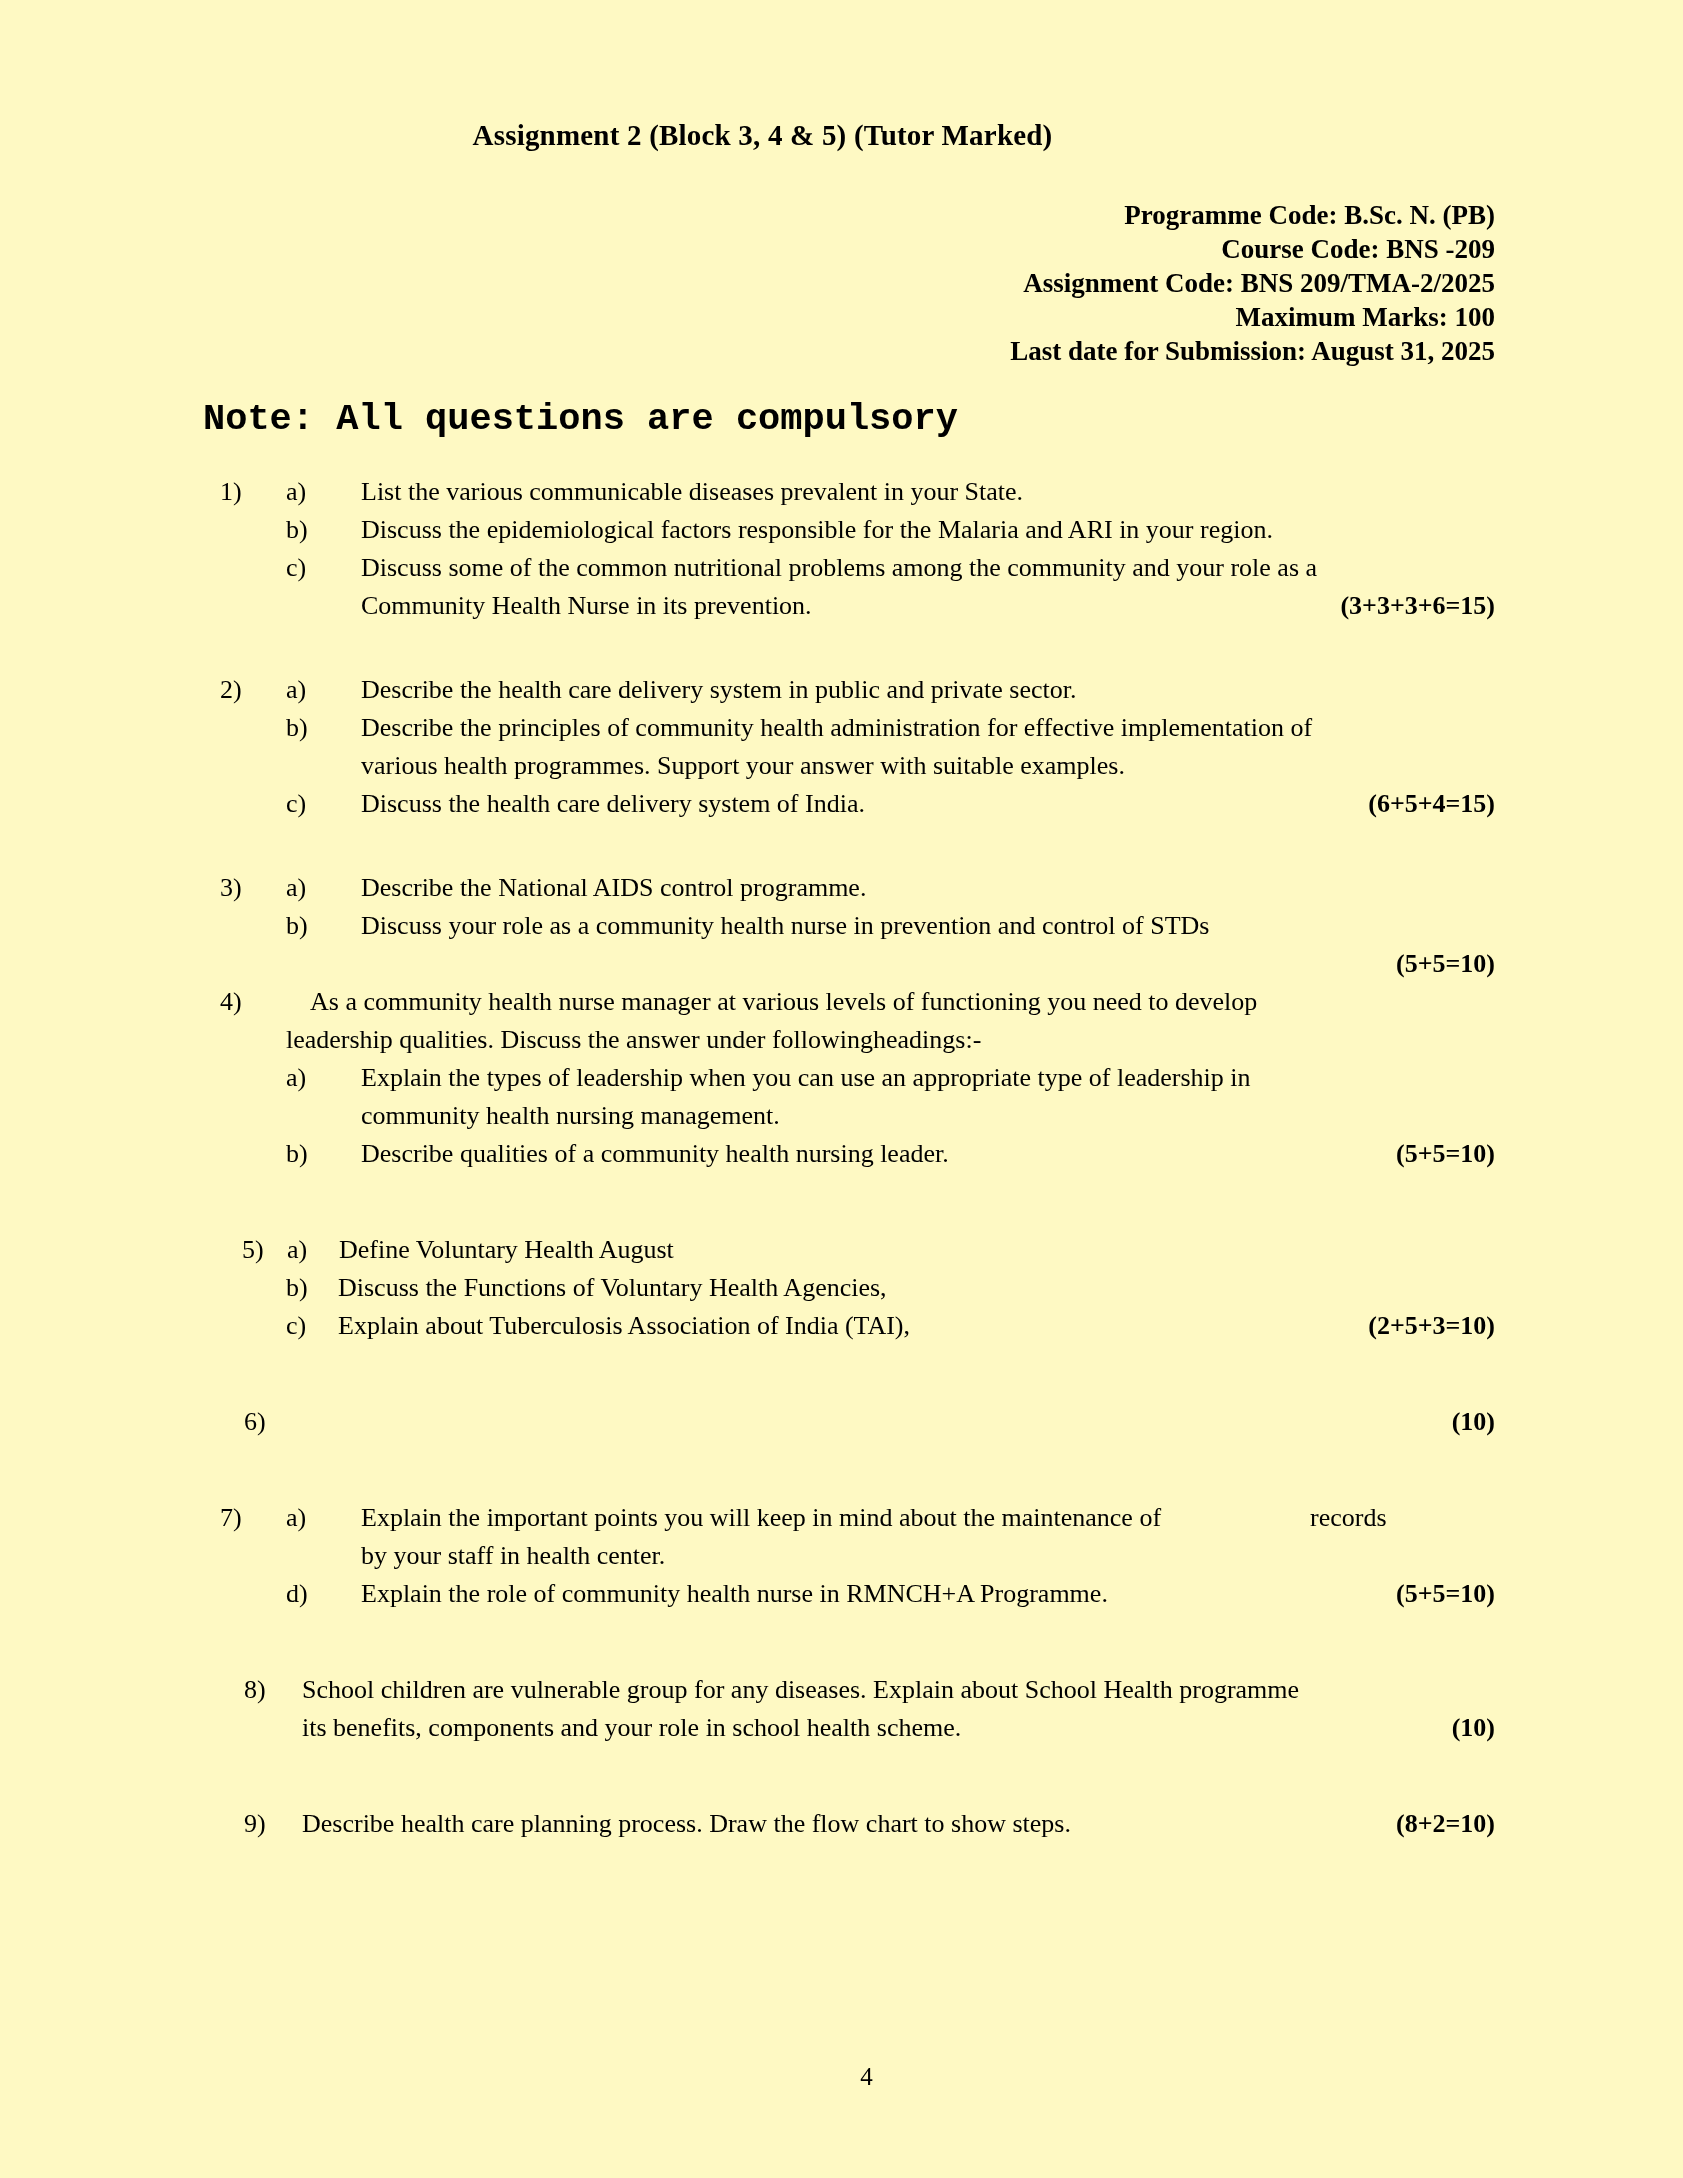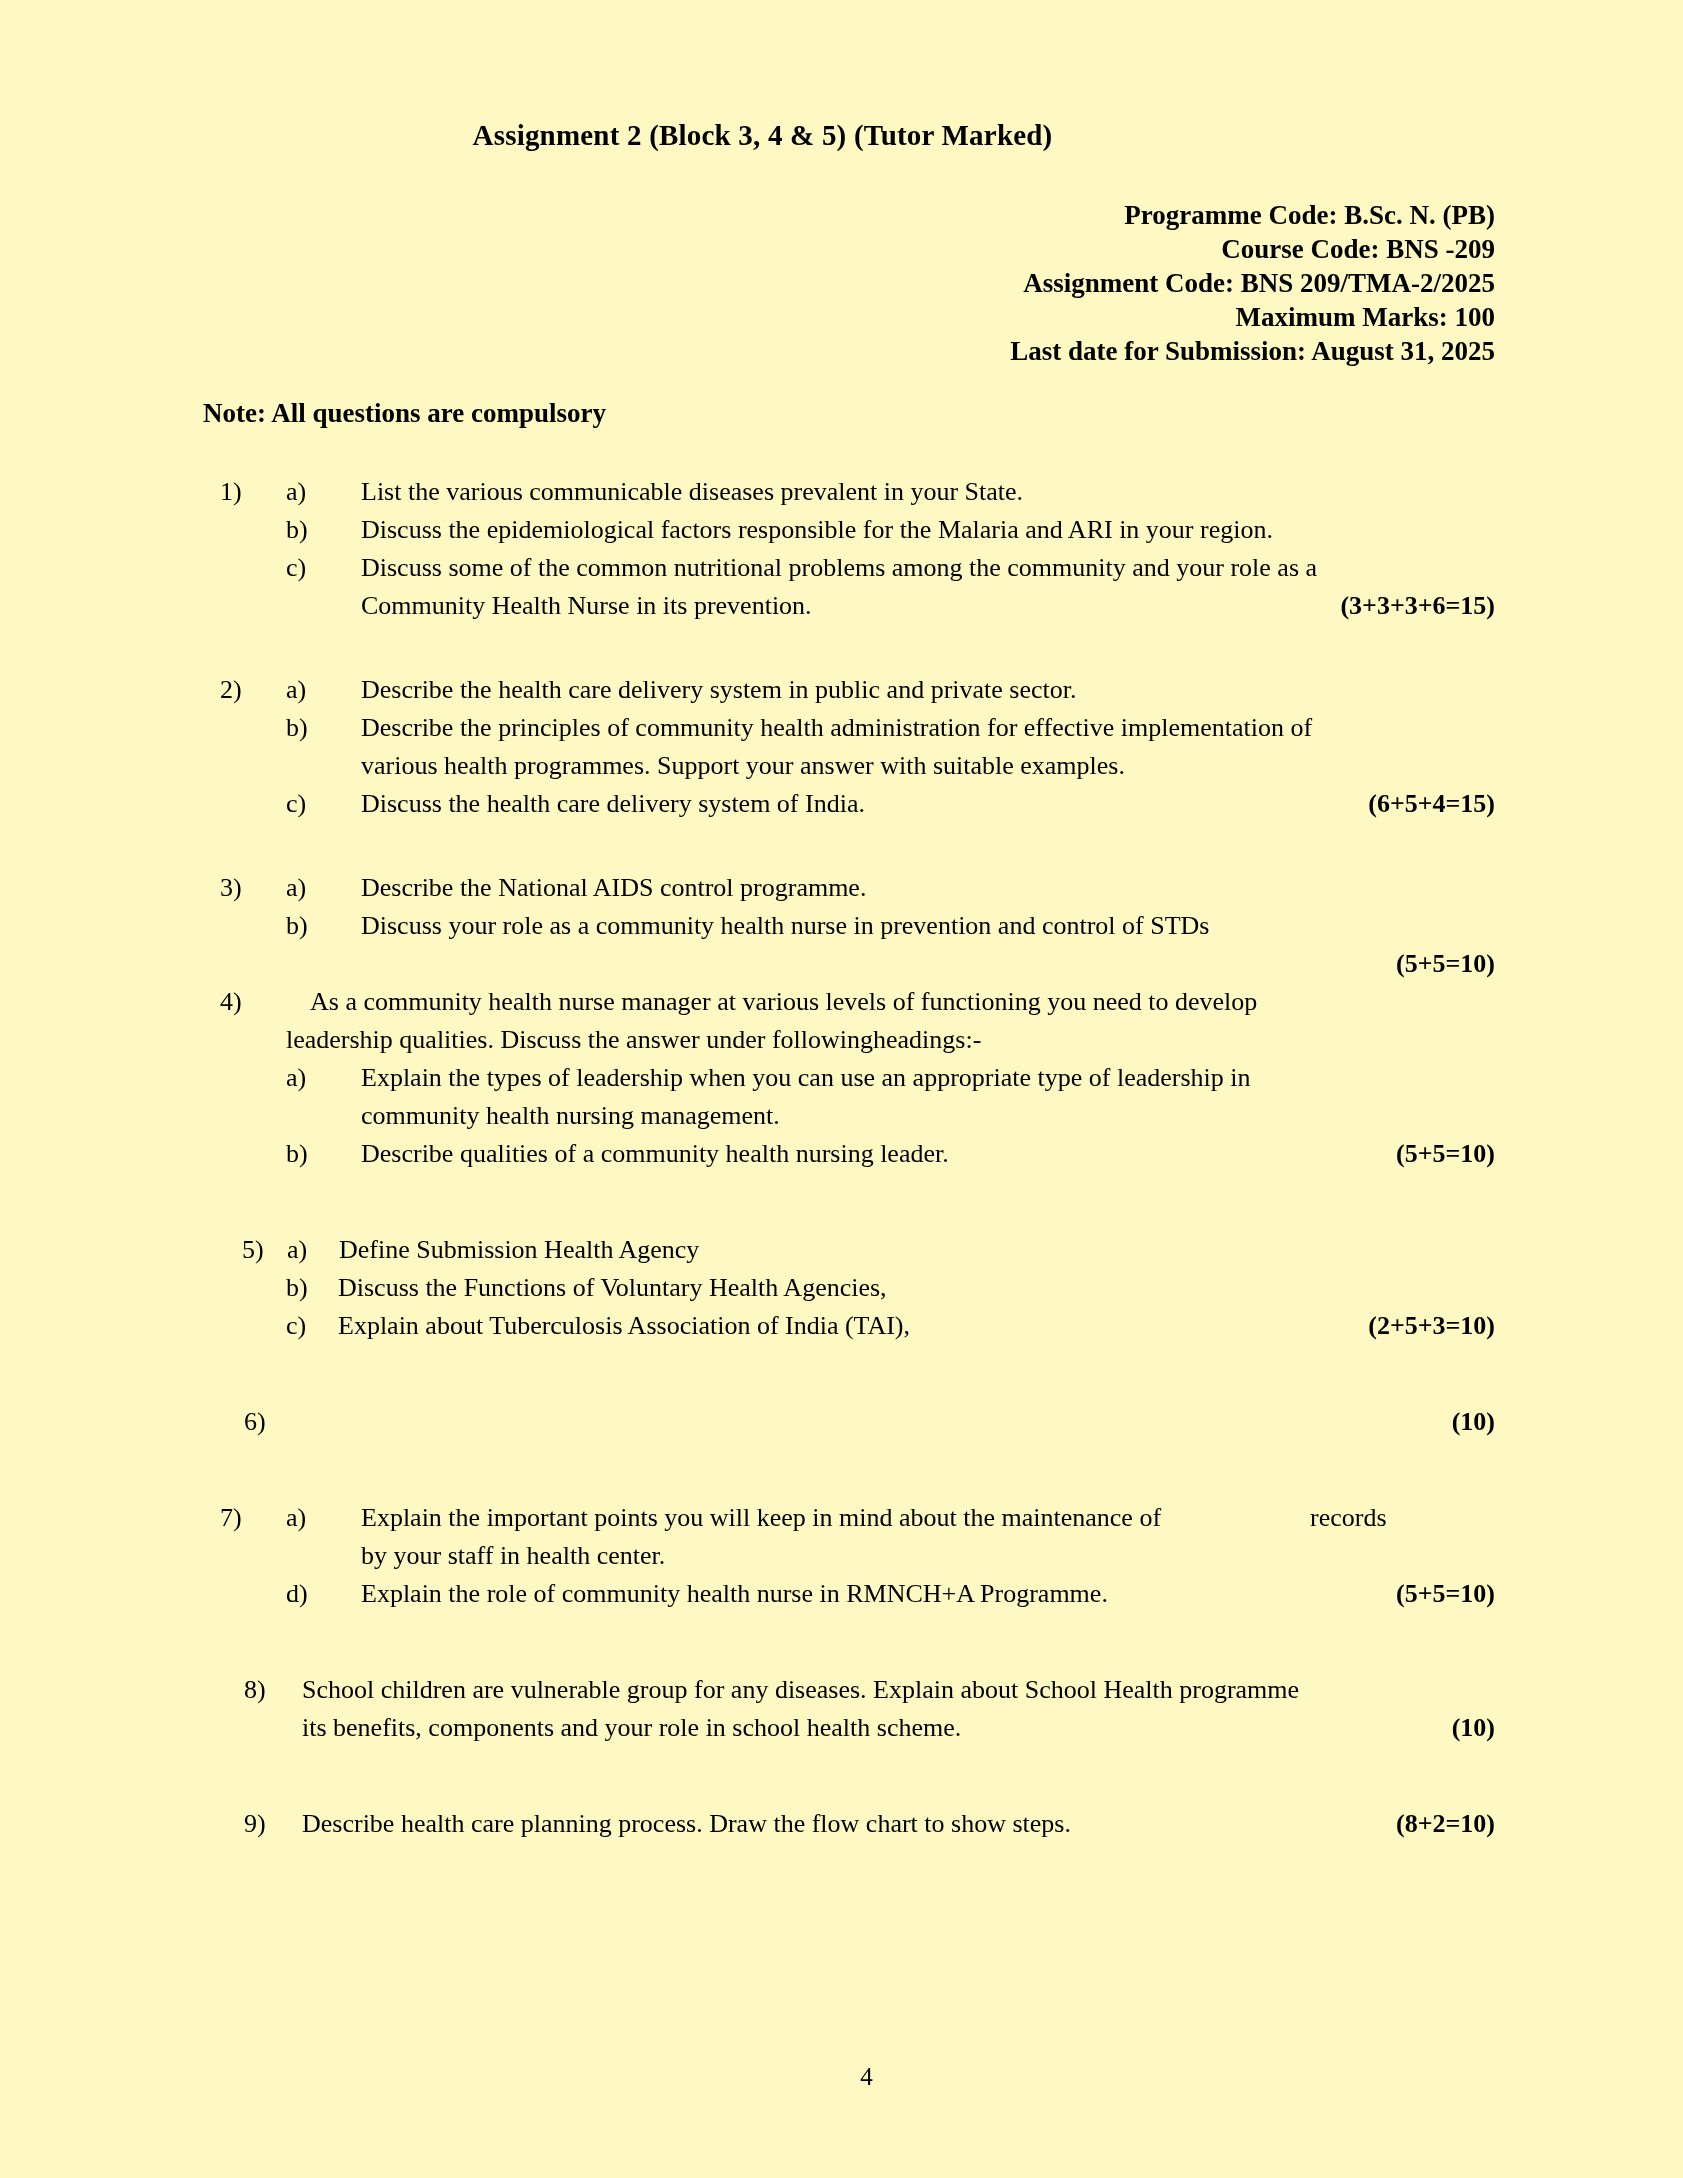--- a/index.html
+++ b/index.html
@@ -44,21 +44,22 @@
     white-space: nowrap;
   }
   .meta-line { display: block; }
 
   
   .note-line {
     position: absolute;
     left: 203px;
     top: 398px;
     font-weight: bold;
-    font-size: 27px;
+    font-size: 37px;
+    font-family: Liberation Mono, monospace;
   }
 
   
   .body {
     position: absolute;
     left: 0;
     top: 473px;
     width: 1683px;
     font-size: 26px;
     line-height: 38px;
@@ -225,21 +226,21 @@
         <span class="marks-right" style="top:0">(5+5=10)</span>
       </div>
       <div class="gap-lg"></div>
       <div class="gap-sm"></div>
     </div>
 
     <div class="q">
       <div class="row ind-q5">
         <span class="num">5)</span>
         <span class="let">a)</span>
-        <span class="txt">Define Submission Health Agency</span>
+        <span class="txt">Define Voluntary Health August</span>
       </div>
       <div class="row ind-q5s">
         <span class="let">b)</span>
         <span class="txt">Discuss the Functions of Voluntary Health Agencies,</span>
       </div>
       <div class="row ind-q5s">
         <span class="let">c)</span>
         <span class="txt">Explain about Tuberculosis Association of India (TAI),</span>
         <span class="marks-right" style="top:0">(2+5+3=10)</span>
       </div>

